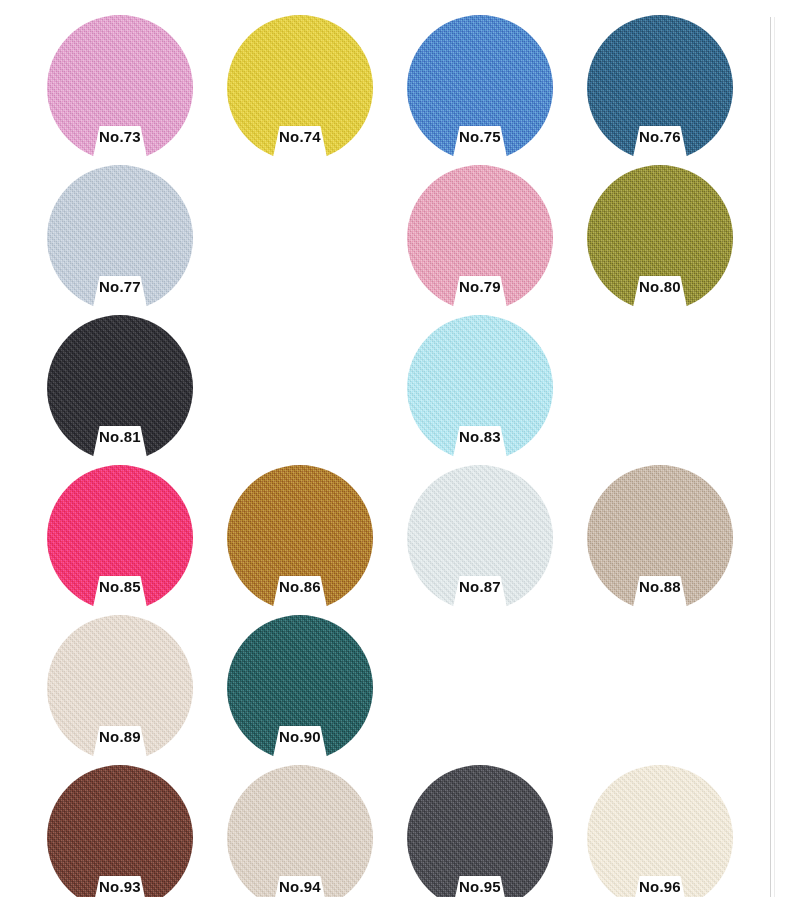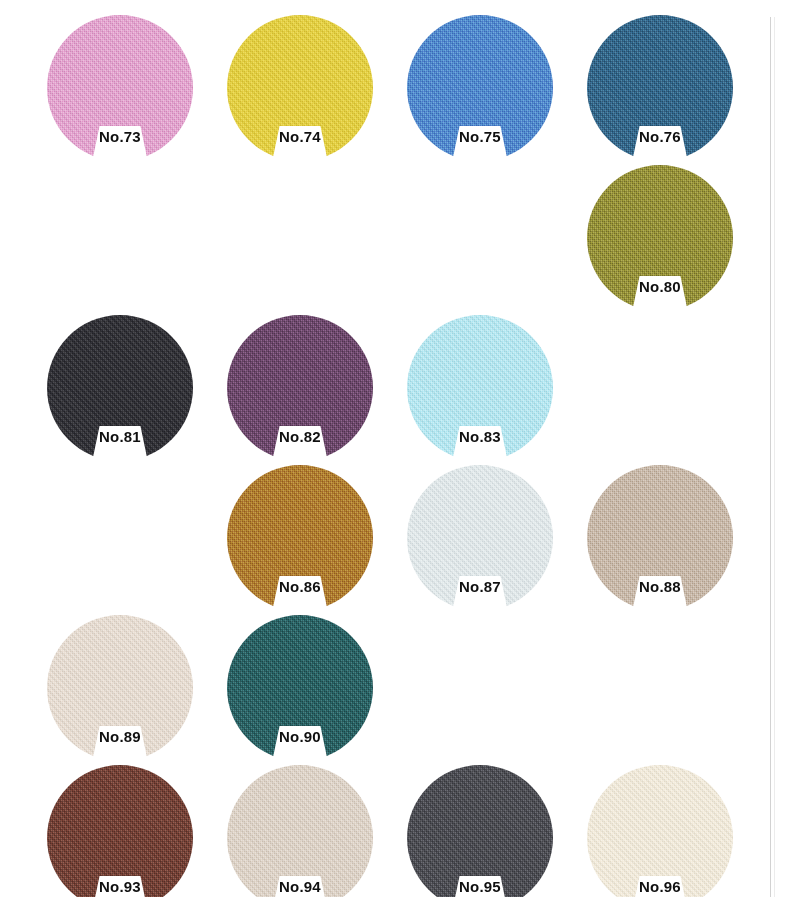--- a/index.html
+++ b/index.html
@@ -135,42 +135,50 @@
         <div class="swatch" style="background-color: rgb(74, 130, 204);"></div>
         <div class="swatch-label">No.75</div>
       </div>
       <div class="swatch-cell" style="left:570px">
         <div class="swatch" style="background-color: rgb(45, 95, 130);"></div>
         <div class="swatch-label">No.76</div>
       </div>
     </div>
 
     <div class="swatch-row" style="top: 144px; position: absolute;">
+      <div class="swatch-cell" style="left:30px">
+        <div class="swatch" style="background-color: rgb(195, 206, 219);"></div>
+        <div class="swatch-label">No.77</div>
+      </div>
+      <div class="swatch-cell" style="left:390px">
+        <div class="swatch" style="background-color: rgb(234, 162, 187);"></div>
+        <div class="swatch-label">No.79</div>
+      </div>
       <div class="swatch-cell" style="left:570px">
         <div class="swatch" style="background-color: rgb(142, 138, 51);"></div>
         <div class="swatch-label">No.80</div>
       </div>
     </div>
 
     <div class="swatch-row" style="top: 294px; position: absolute; padding-left: 12px;">
       <div class="swatch-cell" style="left:30px">
         <div class="swatch" style="background-color: rgb(43, 43, 48);"></div>
         <div class="swatch-label">No.81</div>
       </div>
-      <div class="swatch-cell" style="left:210px">
-        <div class="swatch" style="background-color: rgb(101, 65, 100);"></div>
-        <div class="swatch-label">No.82</div>
-      </div>
       <div class="swatch-cell" style="left:390px">
         <div class="swatch" style="background-color: rgb(179, 232, 242);"></div>
         <div class="swatch-label">No.83</div>
       </div>
     </div>
 
     <div class="swatch-row" style="top: 444px; position: absolute;">
+      <div class="swatch-cell" style="left:30px">
+        <div class="swatch" style="background-color: rgb(245, 50, 110);"></div>
+        <div class="swatch-label">No.85</div>
+      </div>
       <div class="swatch-cell" style="left:210px">
         <div class="swatch" style="background-color: rgb(171, 117, 41);"></div>
         <div class="swatch-label">No.86</div>
       </div>
       <div class="swatch-cell" style="left:390px">
         <div class="swatch" style="background-color: rgb(226, 234, 236);"></div>
         <div class="swatch-label">No.87</div>
       </div>
       <div class="swatch-cell" style="left:570px">
         <div class="swatch" style="background-color: rgb(199, 182, 165);"></div>

